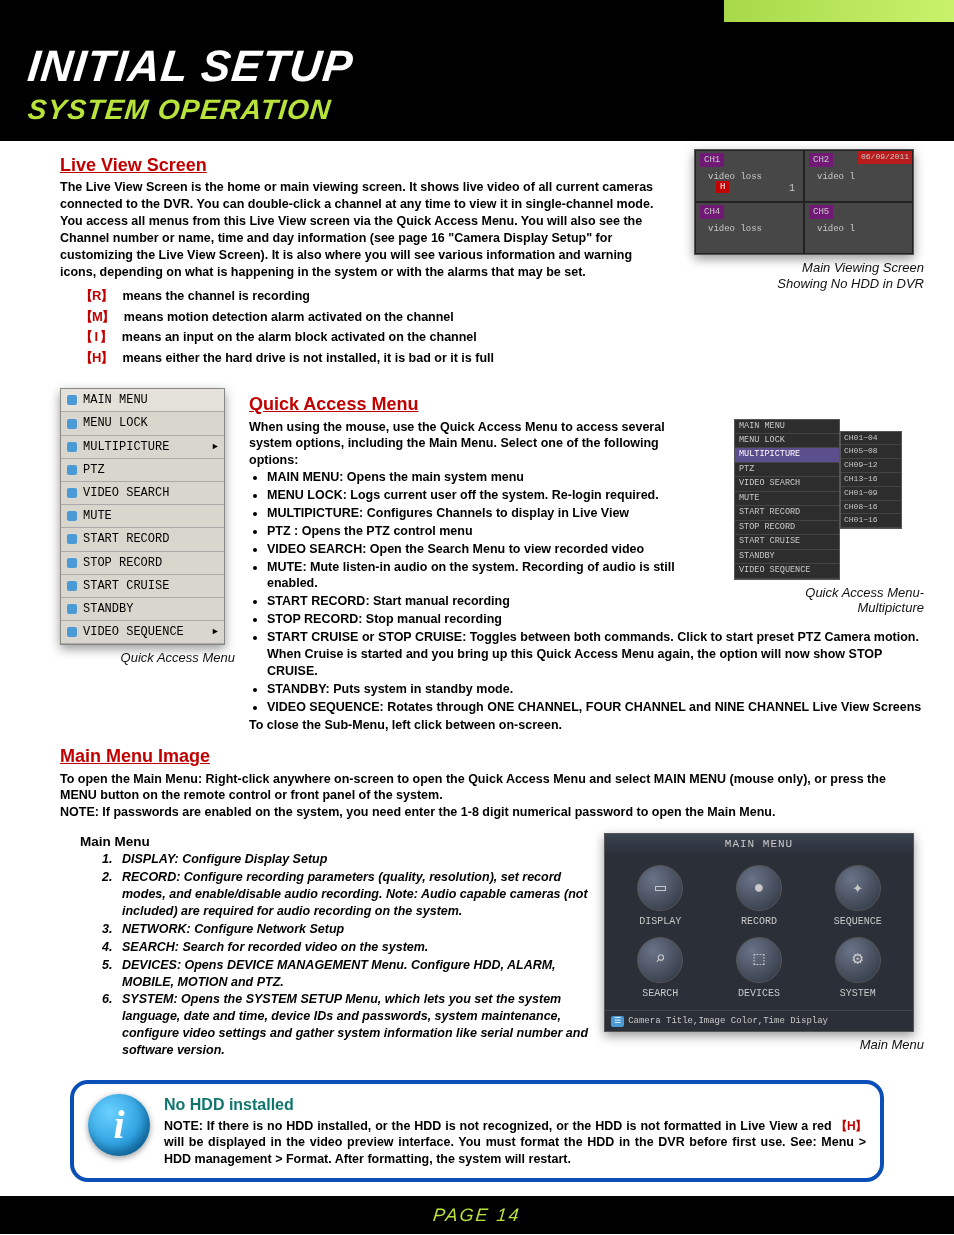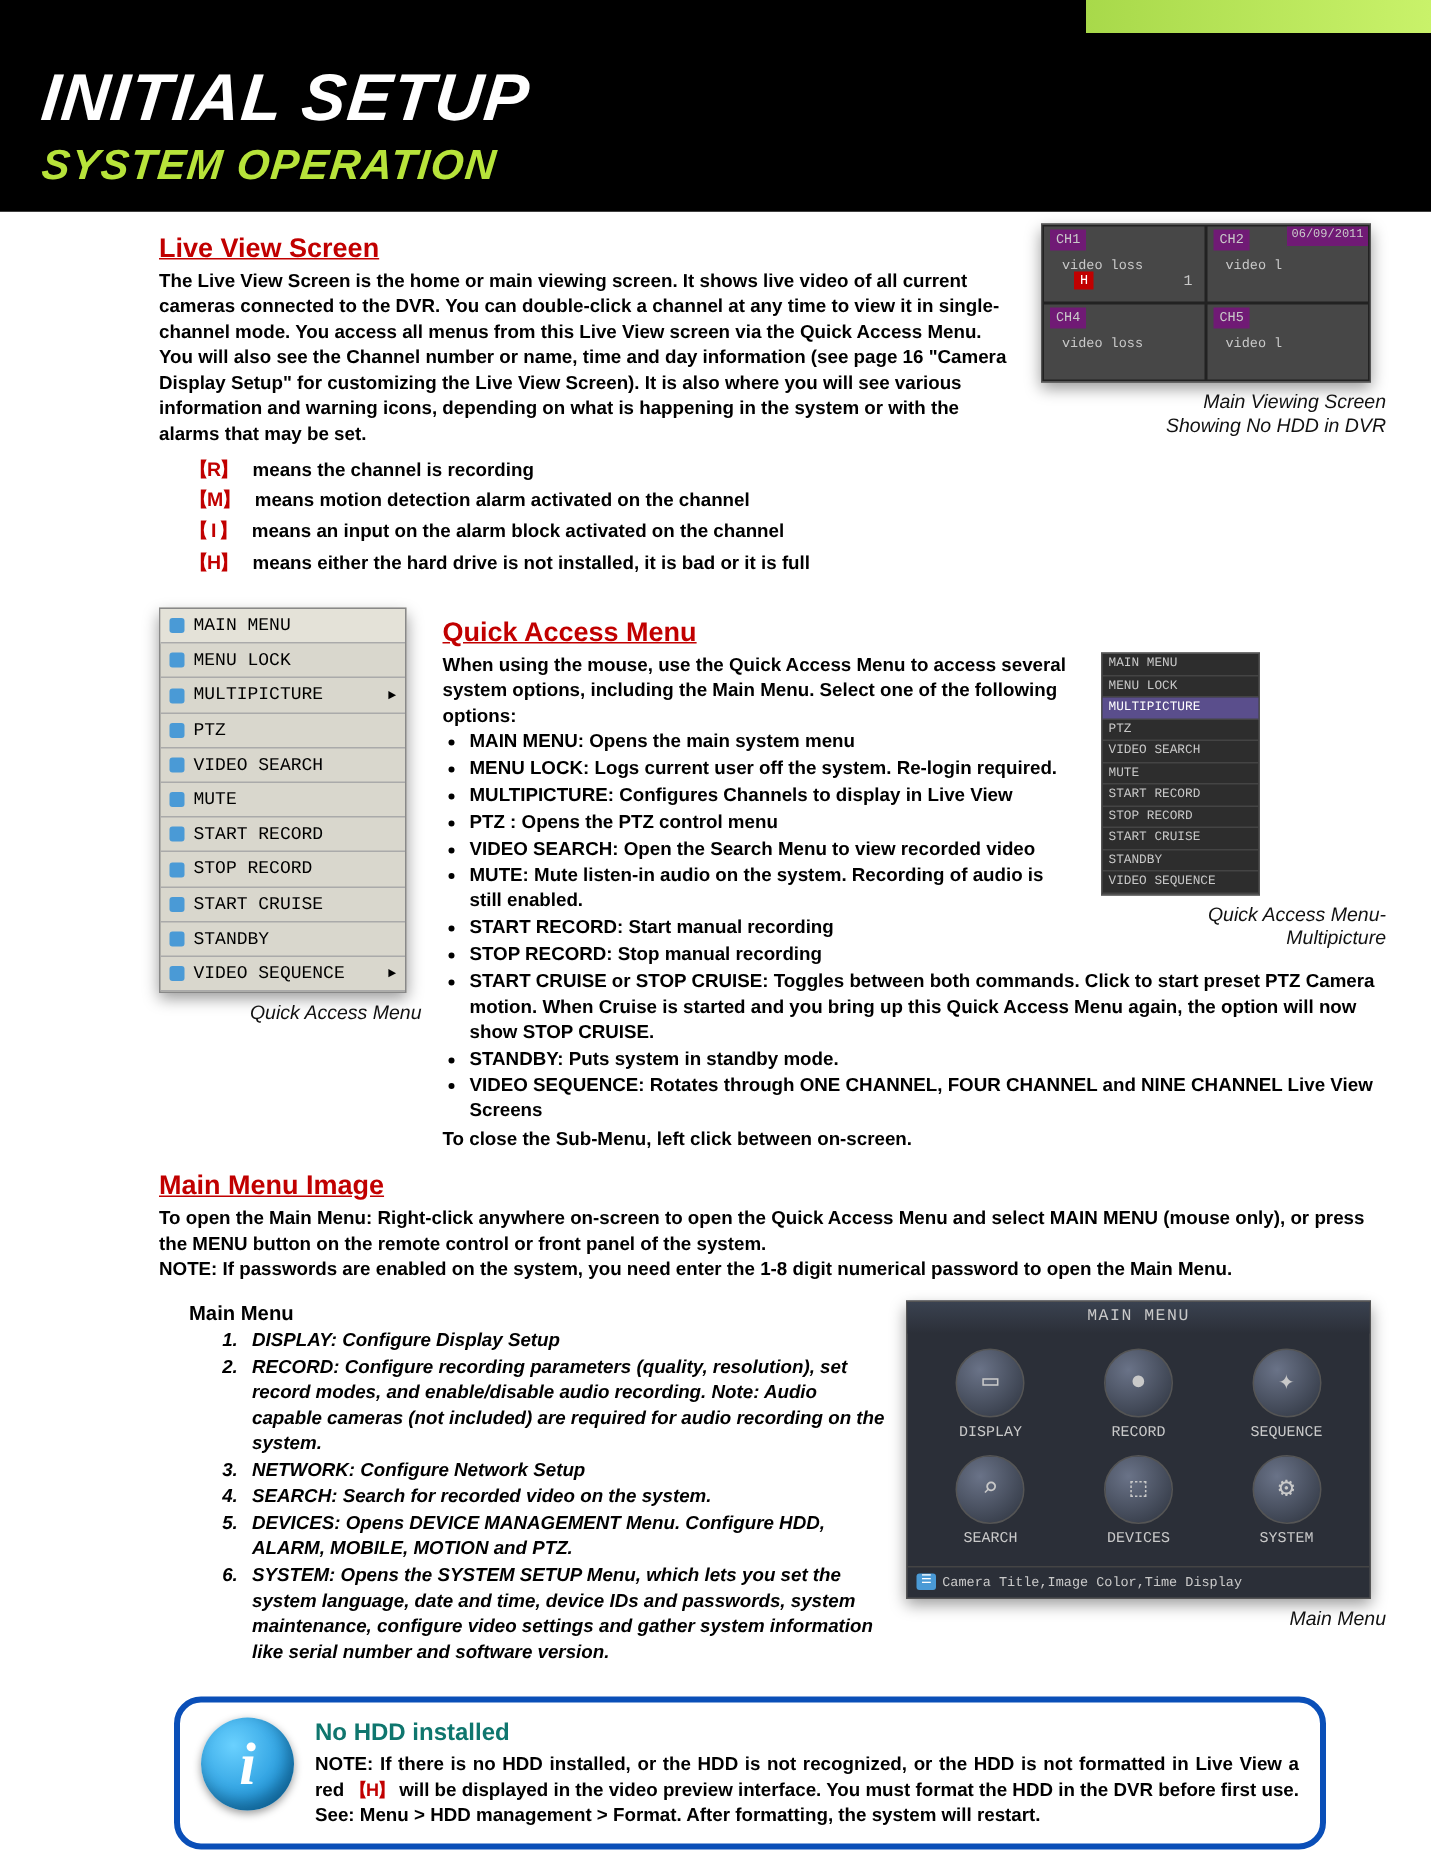--- a/index.html
+++ b/index.html
@@ -3,35 +3,35 @@
 <meta charset="utf-8">
 <style>
   * { box-sizing: border-box; margin: 0; padding: 0; }
   body { background: #fff; width: 954px; font-family: Arial, Helvetica, sans-serif; color: #000; font-size: 12.5px; line-height: 1.35; }
   .topbar { height: 18px; background: #000; position: relative; }
   .topbar .accent { position: absolute; right: 0; top: 0; width: 230px; height: 18px; background: linear-gradient(90deg, #a8d94a, #c9f26a); }
   .title-block { padding: 18px 0 2px 28px; background: #000; color: #fff; border-bottom: 10px solid #000; position: relative; }
   .title-block::before { content: ""; position: absolute; top:0; right:0; height:4px; width:230px; background: linear-gradient(90deg,#a8d94a,#c9f26a);}
   .t-main { font-family: Impact, "Arial Black", sans-serif; letter-spacing: 1px; font-size: 44px; font-style: italic; font-weight: 900; transform: skewX(-6deg); }
   .t-sub  { font-family: Impact, "Arial Black", sans-serif; letter-spacing: 1px; font-size: 28px; font-style: italic; font-weight: 900; color: #b7e33a; transform: skewX(-6deg); margin-top: -4px; }
-  .page { padding: 8px 30px 0 30px; background: #fff; margin-left: 46px; }
+  .page { padding: 8px 30px 0 30px; background: #fff; }
   .sec-head { color: #c10000; font-weight: bold; font-size: 17px; text-decoration: underline; margin: 4px 0 2px 0; }
   .sec-head.lg { font-size: 18px; }
   .body-bold { font-weight: bold; font-size: 12.5px; }
   .row { display: flex; gap: 14px; }
   .grow { flex: 1; }
   .icon-legend { margin-left: 20px; margin-top: 6px; }
   .icon-legend .line { display: flex; align-items: baseline; gap: 10px; margin-bottom: 3px; font-weight: bold; font-size: 12.5px;}
   .chip { color: #c10000; font-weight: bold; font-size: 13px; letter-spacing: -1px;}
   .caption { font-style: italic; font-size: 13px; color: #111; text-align: right; margin-top: 4px; font-weight: normal;}
   .dvr-grid { width: 220px; background: #3a3a3a; border: 1px solid #555; box-shadow: 0 4px 10px rgba(0,0,0,.4);}
   .dvr-grid .r { display: flex; }
   .cell { flex: 1; height: 52px; border: 1px solid #222; background: #474747; color: #c9c9c9; font-family: "Courier New", monospace; font-size: 10px; padding: 2px 4px; position: relative; }
   .cell .lbl { background: #701a75; display: inline-block; padding: 1px 4px; font-size: 9px;}
-  .cell .date { position:absolute; top:0; right:0; background:#701a75; font-size:8px; padding:1px 3px;}
+  .cell .date { position:absolute; top:0; right:0; background:#b91c1c; font-size:8px; padding:1px 3px;}
   .cell .mid { position:absolute; top:20px; left:12px; font-size:9px;}
   .cell .hchip { position:absolute; left:20px; bottom:8px; background:#c10000; color:#fff; font-size:9px; padding:0 4px;}
   .qam-menu { width: 165px; background: #d9d7cd; border: 1px solid #888; box-shadow: 0 4px 10px rgba(0,0,0,.4); font-family: "Courier New", monospace; font-size: 12px;}
   .qam-menu .mi { padding: 3px 6px; border-bottom: 1px solid #aaa; display:flex; align-items:center; gap:6px; position:relative;}
   .qam-menu .mi::before { content:""; width:10px; height:10px; background:#4a9ad6; border-radius:2px; display:inline-block; flex-shrink:0;}
   .qam-menu .mi:first-child { background:#e4e2d8;}
   .qam-menu .arrow::after { content:"►"; position:absolute; right:6px; font-size:9px;}
   .qam-small { width: 106px; background:#2d2d2d; color:#c9c9c9; font-family:"Courier New",monospace; font-size:8.5px; border:1px solid #555;}
   .qam-small .mi2 { padding:1px 4px; border-bottom:1px solid #444;}
   .qam-small .mi2.sel { background:#5a4e8c; color:#fff;}
@@ -151,20 +151,29 @@
               <div class="mi2 sel">MULTIPICTURE</div>
               <div class="mi2">PTZ</div>
               <div class="mi2">VIDEO SEARCH</div>
               <div class="mi2">MUTE</div>
               <div class="mi2">START RECORD</div>
               <div class="mi2">STOP RECORD</div>
               <div class="mi2">START CRUISE</div>
               <div class="mi2">STANDBY</div>
               <div class="mi2">VIDEO SEQUENCE</div>
             </div>
+            <div class="qam-sub" style="margin-top:12px;">
+              <div class="s">CH01~04</div>
+              <div class="s">CH05~08</div>
+              <div class="s">CH09~12</div>
+              <div class="s">CH13~16</div>
+              <div class="s">CH01~09</div>
+              <div class="s">CH08~16</div>
+              <div class="s">CH01~16</div>
+            </div>
           </div>
           <div class="caption">Quick Access Menu-</div>
           <div class="caption" style="margin-top:-2px;">Multipicture</div>
         </div>
       </div>
       <ul class="bul">
         <li>START CRUISE or STOP CRUISE: Toggles between both commands. Click to start preset PTZ Camera motion. When Cruise is started and you bring up this Quick Access Menu again, the option will now show STOP CRUISE.</li>
         <li>STANDBY: Puts system in standby mode.</li>
         <li>VIDEO SEQUENCE: Rotates through ONE CHANNEL, FOUR CHANNEL and NINE CHANNEL Live View Screens</li>
       </ul>

